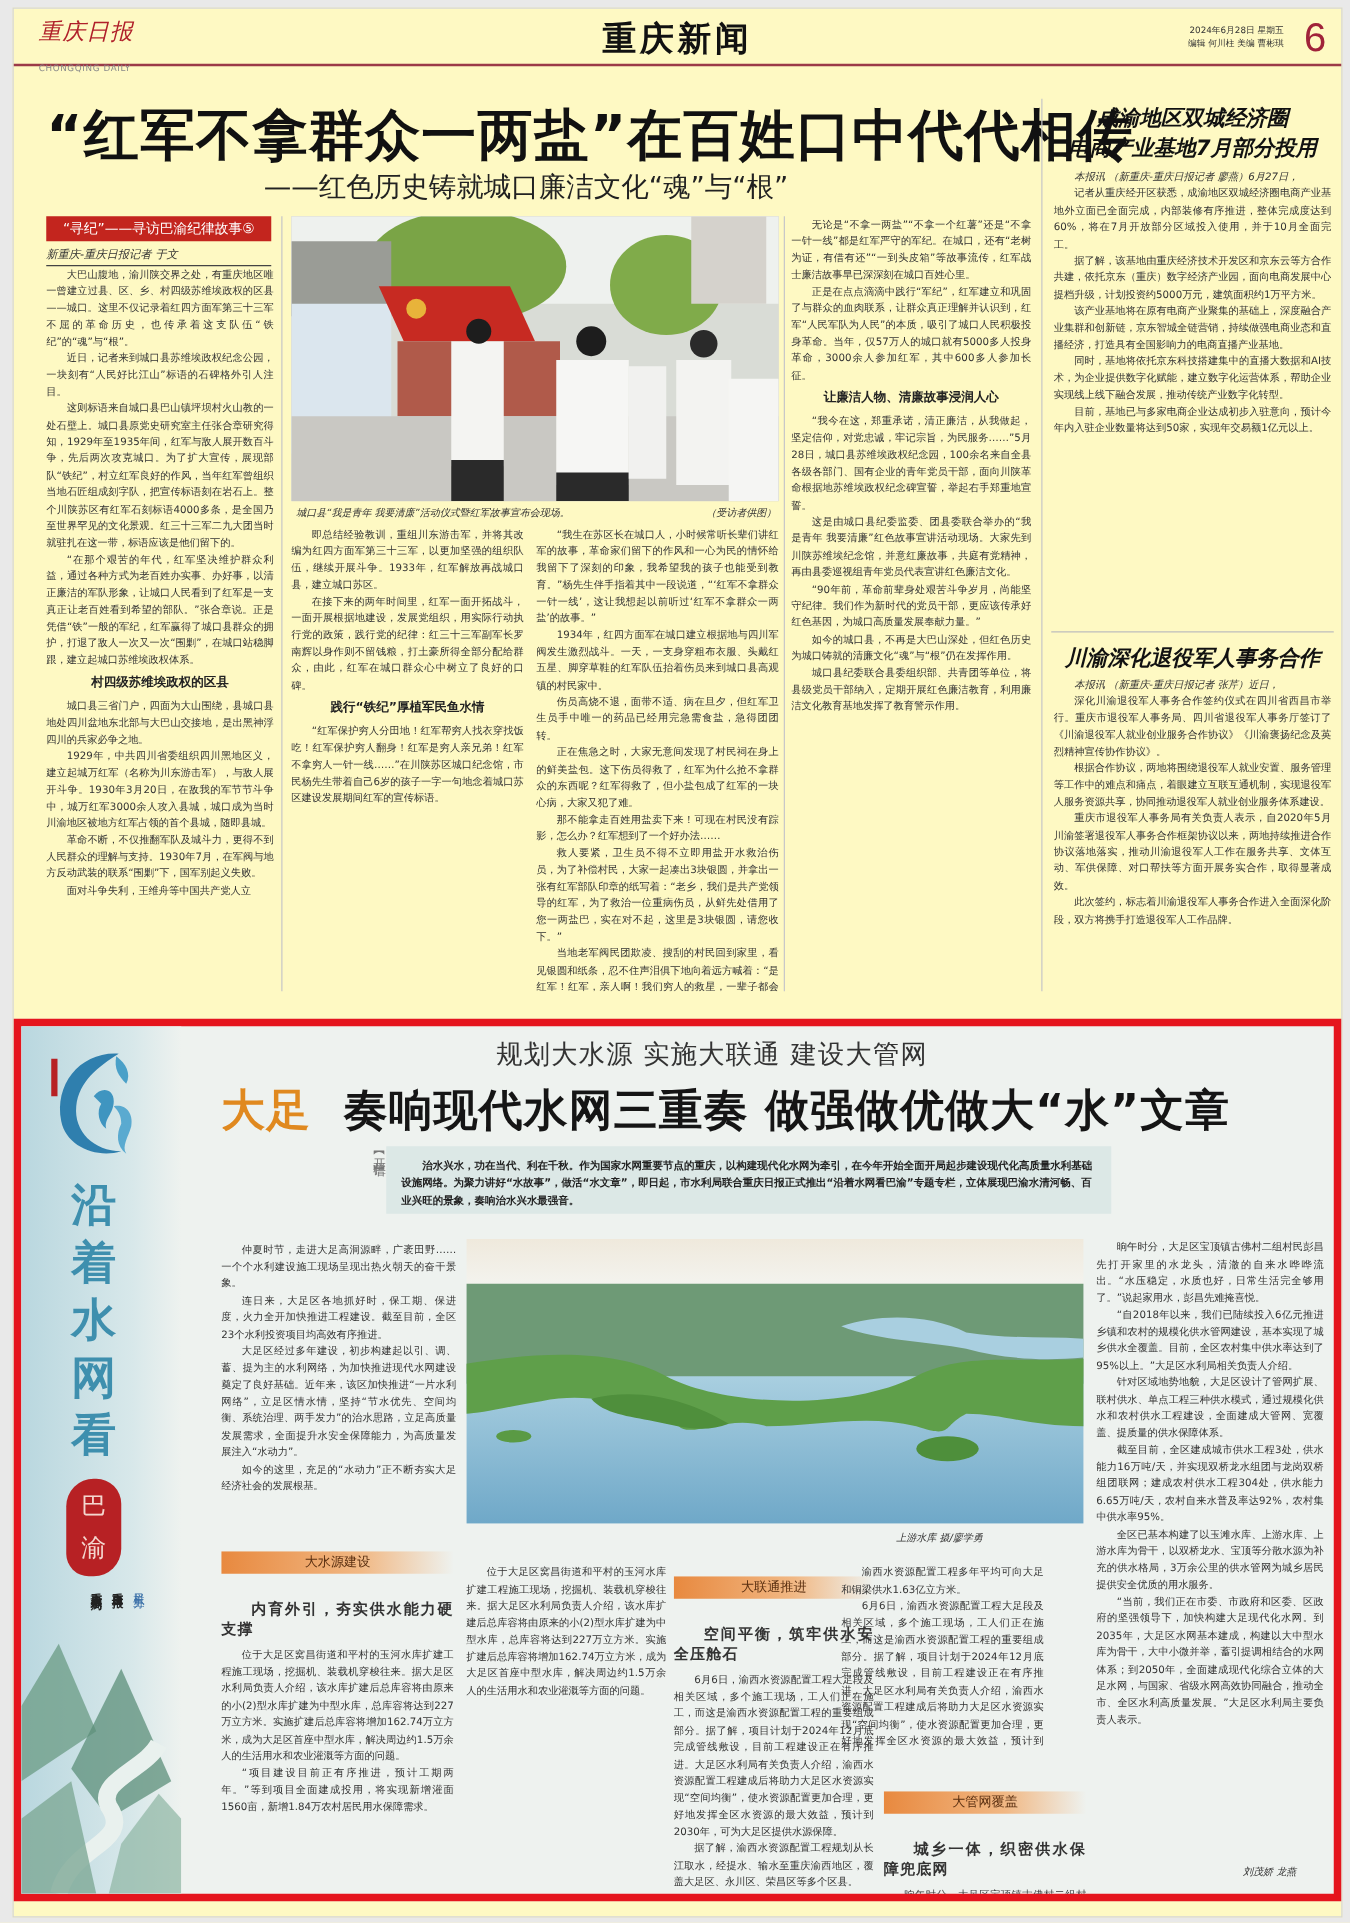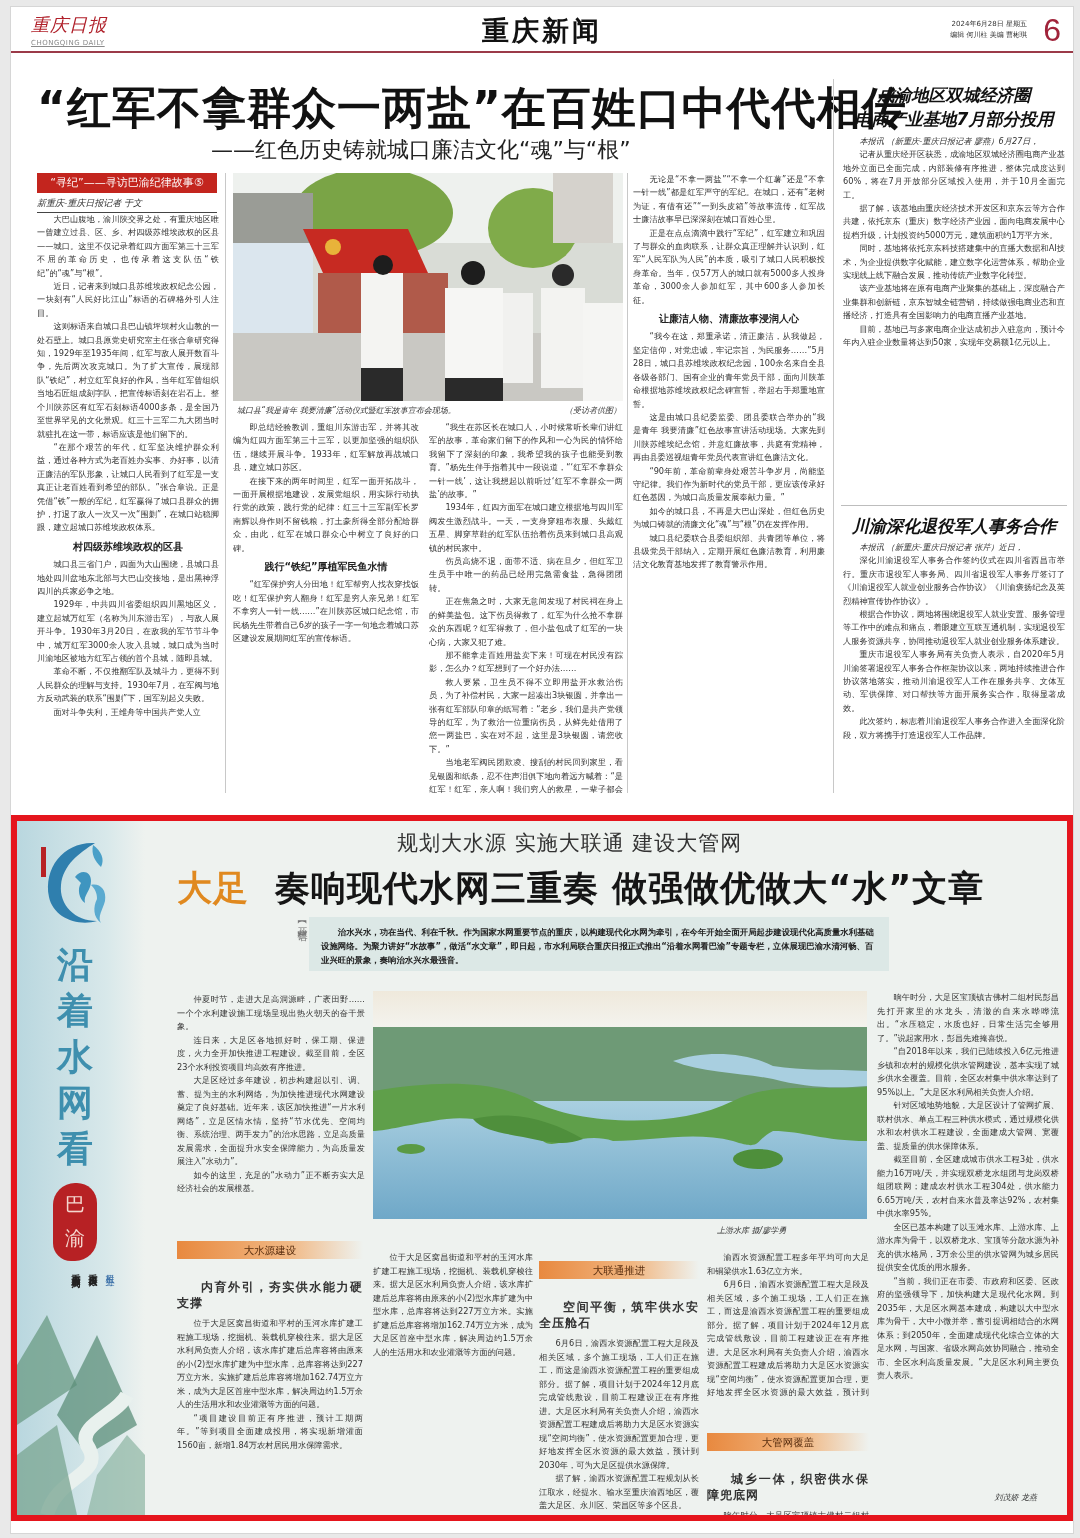--- a/index.html
+++ b/index.html
@@ -1,24 +1,24 @@
 <!DOCTYPE html>
 <html><head>
 <meta charset="utf-8">
 <style>
   * { box-sizing: border-box; margin: 0; padding: 0; }
   html, body { width: 1080px; height: 1538px; background: #e9e9e9; overflow: hidden; }
   body { font-family: "DejaVu Sans", sans-serif; color: #222; position: relative; }
-  .page { position: absolute; left: 10px; top: 6px; width: 1064px; height: 1528px; background: #ffffff; border: 1px solid #d6d6d6; }
+  .page { position: absolute; left: 10px; top: 6px; width: 1064px; height: 1528px; background: #fef9c3; border: 1px solid #d6d6d6; }
 
   
   .masthead { position: absolute; left: 0; top: 0; width: 100%; height: 46px; border-bottom: 2px solid #9b3a48; }
   .logo { position: absolute; left: 20px; top: 6px; }
   .logo .cn { font-family: "DejaVu Serif", serif; color: #b0202a; font-size: 18px; font-style: italic; letter-spacing: 1px; }
-  .logo .en { font-size: 7px; color: #8a8a8a; letter-spacing: 0.5px; margin-top: 2px; text-decoration: underline; }
+  .logo .en { font-size: 7px; color: #8a8a8a; letter-spacing: 0.5px; margin-top: 14px; }
   .section-title { position: absolute; left: 0; right: 0; top: 6px; text-align: center; font-family: "DejaVu Serif", serif; font-weight: bold; font-size: 27px; color: #111; letter-spacing: 3px; }
   .meta { position: absolute; right: 46px; top: 12px; text-align: right; font-size: 7px; color: #333; line-height: 11px; }
   .page-num { position: absolute; right: 12px; top: 5px; font-size: 32px; color: #a0233a; font-family: "Liberation Sans", sans-serif; }
 
   
   .headline { position: absolute; left: 26px; top: 72px; font-size: 44px; font-weight: bold; color: #111; letter-spacing: 1px; white-space: nowrap; }
   .subhead { position: absolute; left: 200px; top: 128px; font-size: 22px; color: #222; white-space: nowrap; }
   .series-tag { position: absolute; left: 26px; top: 166px; width: 180px; height: 20px; background: #c3251e; color: #fff; font-size: 11px; text-align: center; line-height: 20px; }
   .byline { position: absolute; left: 26px; top: 190px; font-size: 9px; color: #333; font-style: italic; border-bottom: 1px solid #444; width: 180px; padding-bottom: 2px; }
   .col { position: absolute; font-size: 8.2px; line-height: 13.4px; color: #333; text-align: justify; overflow: hidden; }
@@ -158,22 +158,22 @@
   <div class="vrule" style="left:822px; top:72px; height:714px;"></div>
 
   <div class="side-head" style="left:830px; top:76px; width:226px; font-size:17px; line-height:24px;">
     <div>成渝地区双城经济圈</div>
     <div>电商产业基地7月部分投用</div>
   </div>
   <div class="col" style="left:832px; top:128px; width:222px; height:362px;">
     <p style="font-style:italic;">本报讯 （新重庆-重庆日报记者 廖燕）6月27日，</p>
     <p>记者从重庆经开区获悉，成渝地区双城经济圈电商产业基地外立面已全面完成，内部装修有序推进，整体完成度达到60%，将在7月开放部分区域投入使用，并于10月全面完工。</p>
     <p>据了解，该基地由重庆经济技术开发区和京东云等方合作共建，依托京东（重庆）数字经济产业园，面向电商发展中心提档升级，计划投资约5000万元，建筑面积约1万平方米。</p>
+    <p>该产业基地将在原有电商产业聚集的基础上，深度融合产业集群和创新链，京东智城全链营销，持续做强电商业态和直播经济，打造具有全国影响力的电商直播产业基地。</p>
     <p>同时，基地将依托京东科技搭建集中的直播大数据和AI技术，为企业提供数字化赋能，建立数字化运营体系，帮助企业实现线上线下融合发展，推动传统产业数字化转型。</p>
-    <p>该产业基地将在原有电商产业聚集的基础上，深度融合产业集群和创新链，京东智城全链营销，持续做强电商业态和直播经济，打造具有全国影响力的电商直播产业基地。</p>
     <p>目前，基地已与多家电商企业达成初步入驻意向，预计今年内入驻企业数量将达到50家，实现年交易额1亿元以上。</p>
   </div>
   <div style="position:absolute; left:830px; top:498px; width:226px; height:1px; background:#bdbdbd;"></div>
 
   <div class="side-head" style="left:830px; top:508px; width:226px; font-size:17px;">川渝深化退役军人事务合作</div>
   <div class="col" style="left:832px; top:534px; width:222px; height:252px;">
     <p style="font-style:italic;">本报讯 （新重庆-重庆日报记者 张芹）近日，</p>
     <p>深化川渝退役军人事务合作签约仪式在四川省西昌市举行。重庆市退役军人事务局、四川省退役军人事务厅签订了《川渝退役军人就业创业服务合作协议》《川渝褒扬纪念及英烈精神宣传协作协议》。</p>
     <p>根据合作协议，两地将围绕退役军人就业安置、服务管理等工作中的难点和痛点，着眼建立互联互通机制，实现退役军人服务资源共享，协同推动退役军人就业创业服务体系建设。</p>
     <p>重庆市退役军人事务局有关负责人表示，自2020年5月川渝签署退役军人事务合作框架协议以来，两地持续推进合作协议落地落实，推动川渝退役军人工作在服务共享、文体互动、军供保障、对口帮扶等方面开展务实合作，取得显著成效。</p>
@@ -273,21 +273,21 @@
     <div class="fcol" style="left:356px; top:430px; width:160px; height:266px;">
       <p>位于大足区窝昌街道和平村的玉河水库扩建工程施工现场，挖掘机、装载机穿梭往来。据大足区水利局负责人介绍，该水库扩建后总库容将由原来的小(2)型水库扩建为中型水库，总库容将达到227万立方米。实施扩建后总库容将增加162.74万立方米，成为大足区首座中型水库，解决周边约1.5万余人的生活用水和农业灌溉等方面的问题。</p>
     </div>
 
     <div class="fcol" style="left:522px; top:440px; width:160px; height:256px;">
       <div class="subsec-label">大联通推进</div>
       <div class="subsec-title">空间平衡，筑牢供水安全压舱石</div>
       <p>6月6日，渝西水资源配置工程大足段及相关区域，多个施工现场，工人们正在施工，而这是渝西水资源配置工程的重要组成部分。据了解，项目计划于2024年12月底完成管线敷设，目前工程建设正在有序推进。大足区水利局有关负责人介绍，渝西水资源配置工程建成后将助力大足区水资源实现“空间均衡”，使水资源配置更加合理，更好地发挥全区水资源的最大效益，预计到2030年，可为大足区提供水源保障。</p>
       <p>据了解，渝西水资源配置工程规划从长江取水，经提水、输水至重庆渝西地区，覆盖大足区、永川区、荣昌区等多个区县。</p>
     </div>
-    <div class="fcol" style="left:690px; top:430px; width:162px; height:150px;">
+    <div class="fcol" style="left:656px; top:430px; width:162px; height:150px;">
       <p>渝西水资源配置工程多年平均可向大足和铜梁供水1.63亿立方米。</p>
       <p>6月6日，渝西水资源配置工程大足段及相关区域，多个施工现场，工人们正在施工，而这是渝西水资源配置工程的重要组成部分。据了解，项目计划于2024年12月底完成管线敷设，目前工程建设正在有序推进。大足区水利局有关负责人介绍，渝西水资源配置工程建成后将助力大足区水资源实现“空间均衡”，使水资源配置更加合理，更好地发挥全区水资源的最大效益，预计到2030年，可为大足区提供水源保障。</p>
     </div>
 
     <div class="fcol" style="left:690px; top:612px; width:162px; height:84px;">
       <div class="subsec-label">大管网覆盖</div>
       <div class="subsec-title">城乡一体，织密供水保障兜底网</div>
       <p>晌午时分，大足区宝顶镇古佛村二组村民彭昌先打开家里的水龙头，清澈的自来水哗哗流出。“水压稳定，水质也好，日常生活完全够用了。”说起家用水，彭昌先难掩喜悦。</p>
     </div>
 

